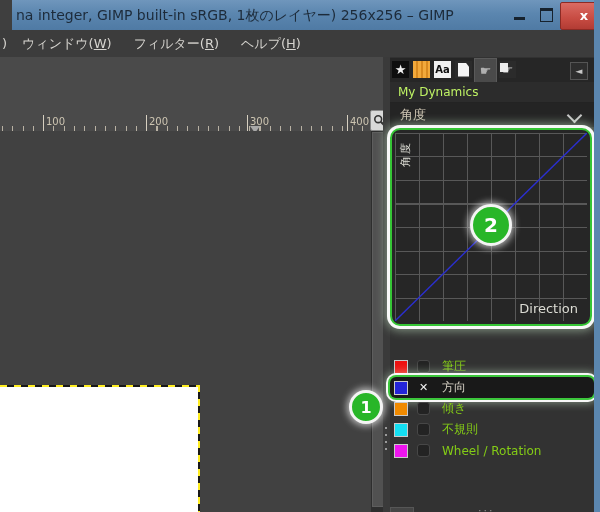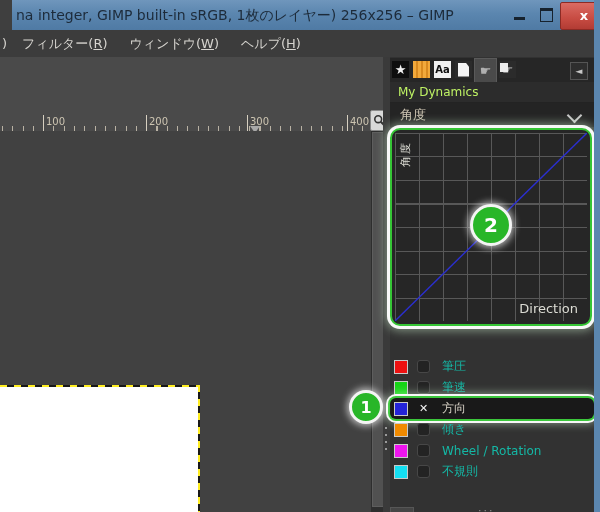--- a/index.html
+++ b/index.html
@@ -97,21 +97,21 @@
   .reset-btn{position:absolute;left:1px;top:274px;width:201px;height:22px;background:#3b3b3b;
     border:1px solid #2a2a2a;border-top-color:#4e4e4e;box-sizing:border-box;
     color:#b3aa98;font-size:12px;text-align:center;line-height:20px;}
 
   .rows{position:absolute;left:0;top:299px;width:204px;}
   .dyn-row{position:relative;height:21px;display:flex;align-items:center;}
   .swatch{width:14px;height:14px;margin-left:4px;border:1px solid #c9c9c9;box-sizing:border-box;flex:none;}
   .checkbox{width:13px;height:13px;margin-left:9px;background:#232323;border:1px solid #474747;
     border-radius:3px;box-sizing:border-box;flex:none;color:#f4f4f4;font-size:11px;font-weight:bold;
     display:flex;align-items:center;justify-content:center;line-height:1;}
-  .row-label{margin-left:12px;font-size:12px;color:#14b8a6;white-space:nowrap;}
+  .row-label{margin-left:12px;font-size:12px;color:#84cc16;white-space:nowrap;}
   .dyn-row.hl{background:#191919;border-radius:6px;
     box-shadow:0 0 0 2px #3cc73c,0 0 0 4px rgba(255,255,255,0.95),0 0 9px 5px rgba(220,255,220,0.45);}
   .dyn-row.hl .checkbox{background:transparent;border-color:transparent;}
   .dyn-row.hl .row-label{color:#d8d2c6;}
 
   .bottom-grip{position:absolute;left:88px;top:447px;color:#8a8a8a;font-size:11px;letter-spacing:2px;}
   .bottom-stub{position:absolute;left:0px;top:450px;width:22px;height:5px;background:#454545;border:1px solid #565656;}
 
   
   .anno{position:absolute;border-radius:50%;background:#28b628;border:3px solid #f4f4f4;
@@ -131,22 +131,22 @@
         <span class="bar"></span>
       </div>
     <div class="winbtn btn-max">
         <span class="box"></span>
       </div>
     <div class="btn-close"><span>x</span></div>
   </div>
 
   <div class="menubar">
     <span class="menu-item"><span>)</span></span>
+    <span class="menu-item"><span>ウィンドウ(</span><span class="key">W</span><span>)</span></span>
     <span class="menu-item"><span>フィルター(</span><span class="key">R</span><span>)</span></span>
-    <span class="menu-item"><span>ウィンドウ(</span><span class="key">W</span><span>)</span></span>
     <span class="menu-item"><span>ヘルプ(</span><span class="key">H</span><span>)</span></span>
   </div>
 
   <div class="canvas-area">
     <div class="ruler">
       <div class="ruler-minor"></div>
       <div class="tick100" style="left:43px"></div>
       <div class="tick100" style="left:146px"></div>
       <div class="tick100" style="left:247px"></div>
       <div class="tick100" style="left:347px"></div>
@@ -228,44 +228,39 @@
       </div>
     </div>
 
 
     <div class="rows">
       <div class="dyn-row">
         <span class="swatch" style="background: rgb(238, 17, 17);"></span>
         <span class="checkbox"></span>
         <span class="row-label">筆圧</span>
       </div>
-      <div class="dyn-row">
-        <span class="swatch" style="background: rgb(22, 211, 22);"></span>
-        <span class="checkbox"></span>
-        <span class="row-label">筆速</span>
-      </div>
       <div class="dyn-row hl">
         <span class="swatch" style="background: rgb(36, 36, 216);"></span>
         <span class="checkbox">✕</span>
         <span class="row-label">方向</span>
       </div>
       <div class="dyn-row">
         <span class="swatch" style="background: rgb(240, 138, 0);"></span>
         <span class="checkbox"></span>
         <span class="row-label">傾き</span>
       </div>
       <div class="dyn-row">
+        <span class="swatch" style="background: rgb(20, 223, 242);"></span>
+        <span class="checkbox"></span>
+        <span class="row-label">不規則</span>
+      </div>
+      <div class="dyn-row">
         <span class="swatch" style="background: rgb(239, 20, 239);"></span>
         <span class="checkbox"></span>
         <span class="row-label">Wheel / Rotation</span>
-      </div>
-      <div class="dyn-row">
-        <span class="swatch" style="background: rgb(20, 223, 242);"></span>
-        <span class="checkbox"></span>
-        <span class="row-label">不規則</span>
       </div>
     </div>
 
     <div class="bottom-grip">···</div>
     <div class="bottom-stub"></div>
   </div>
 
   <div class="anno anno-1">1</div>
   <div class="anno anno-2">2</div>
 

